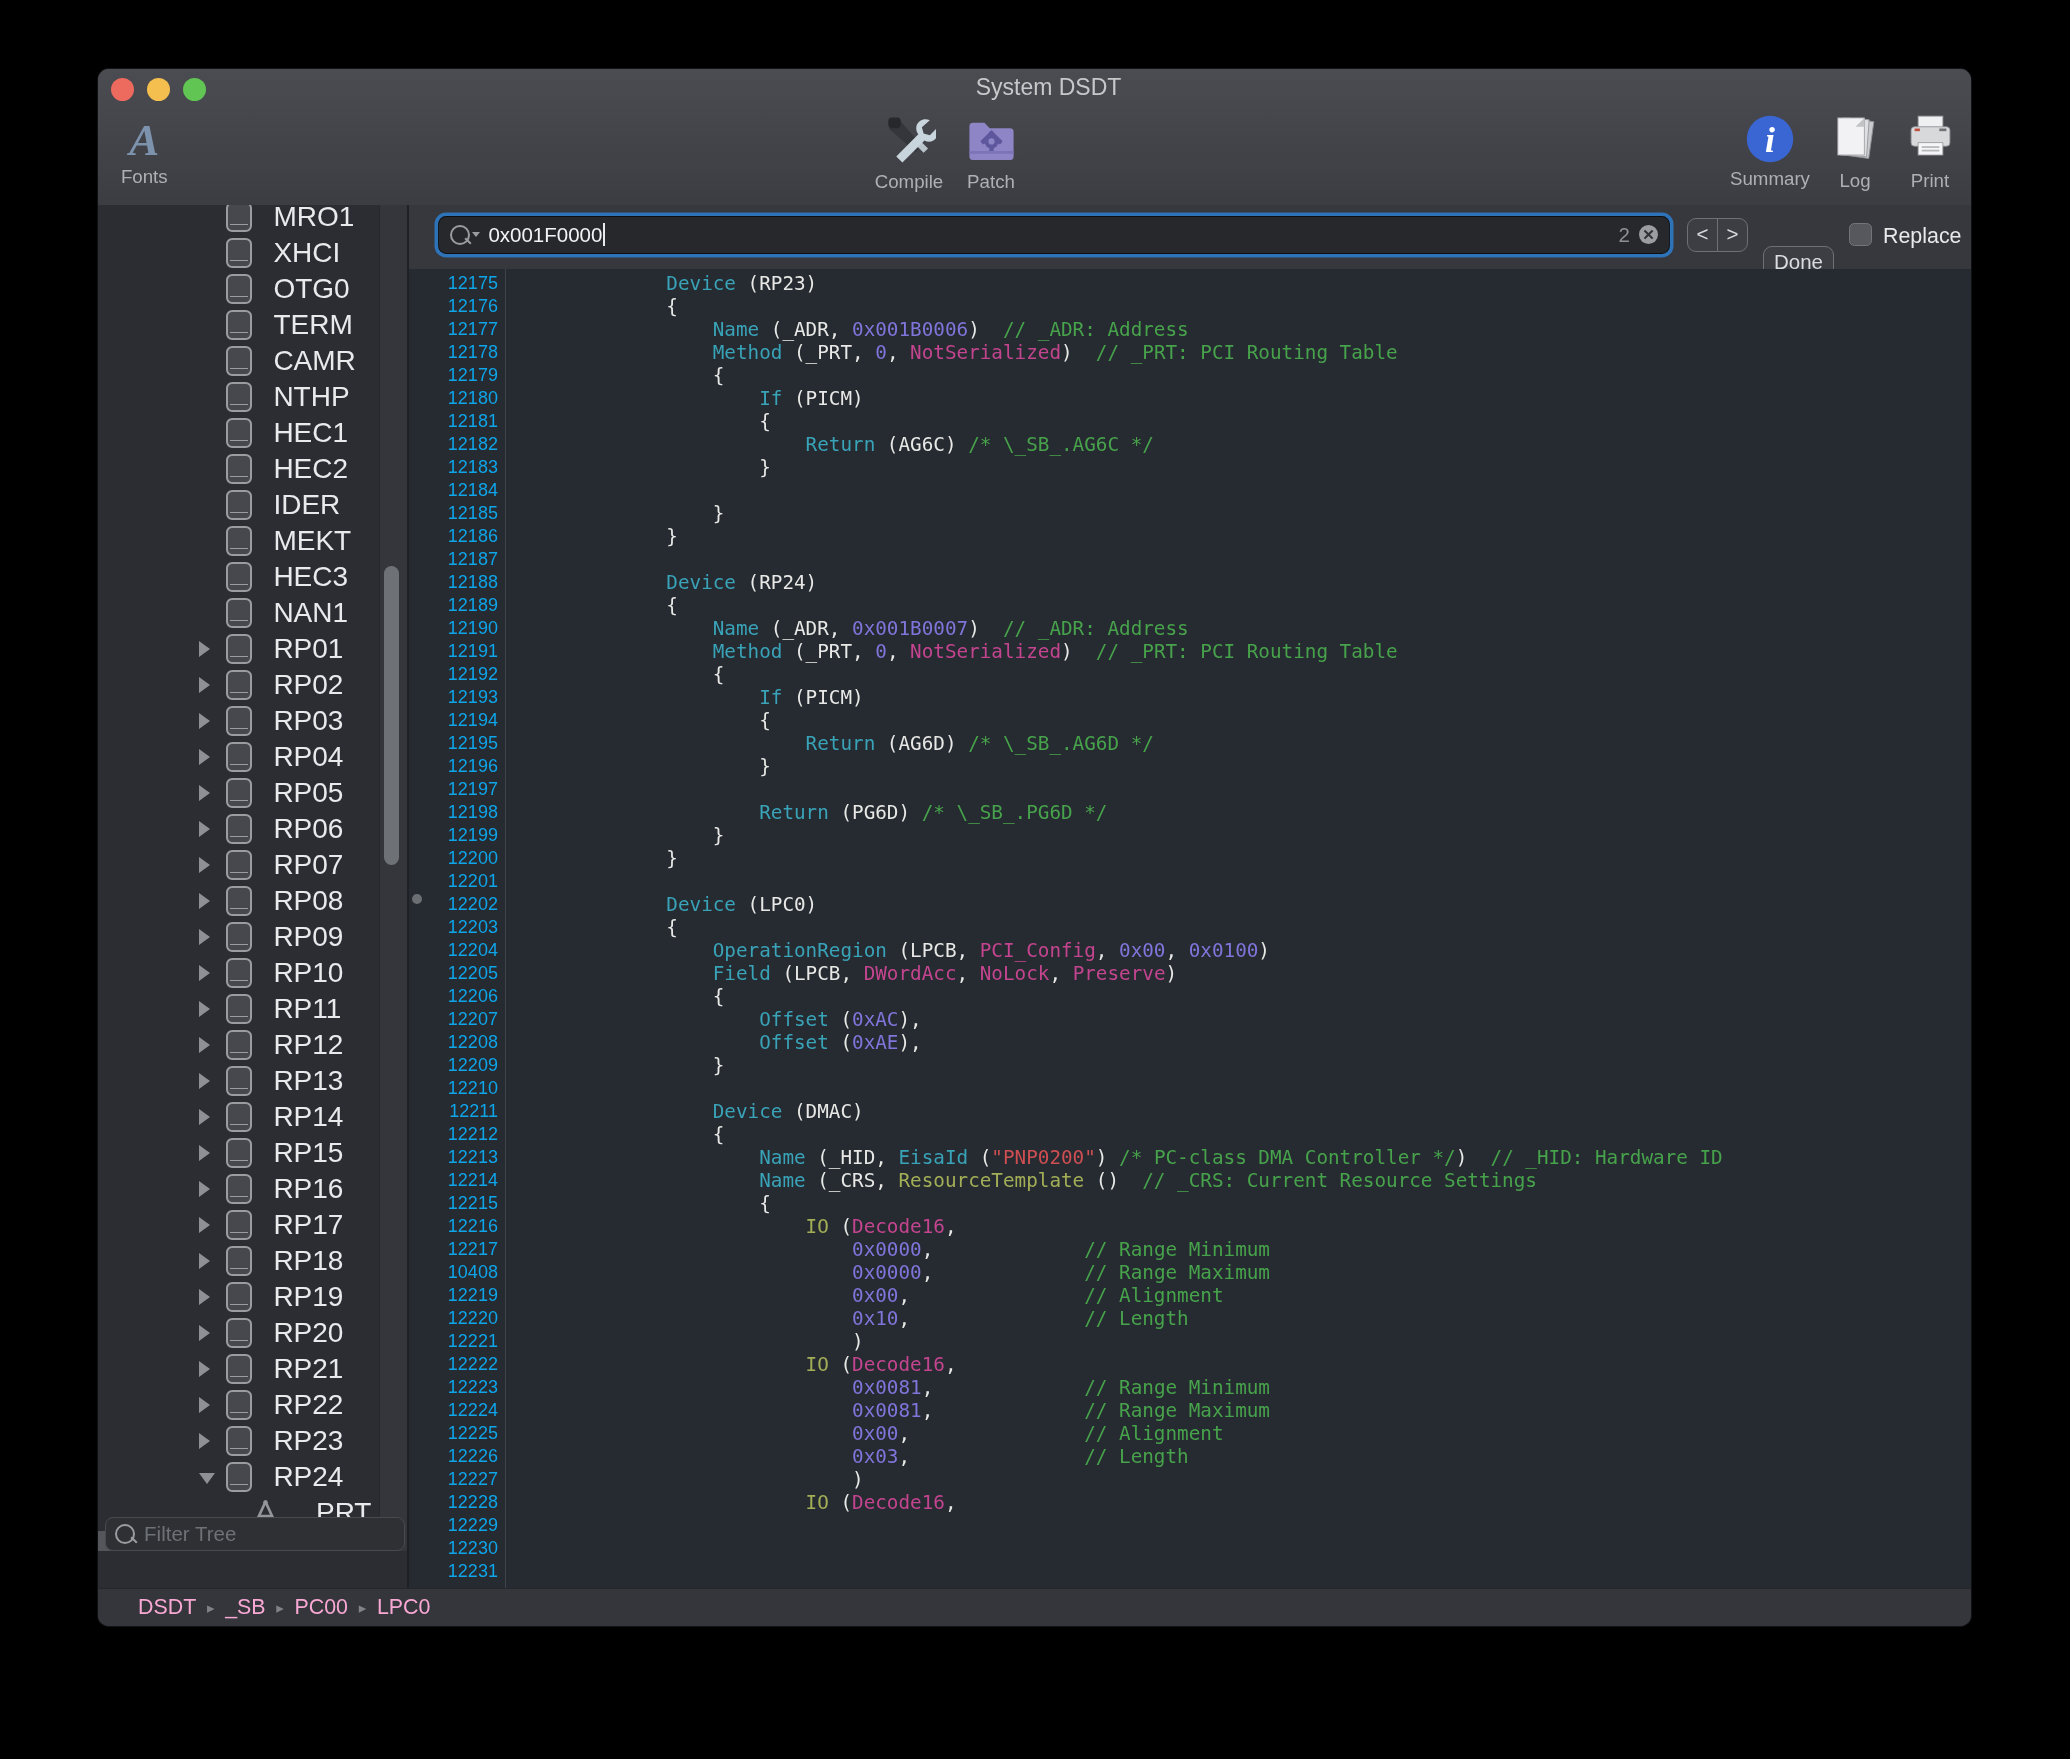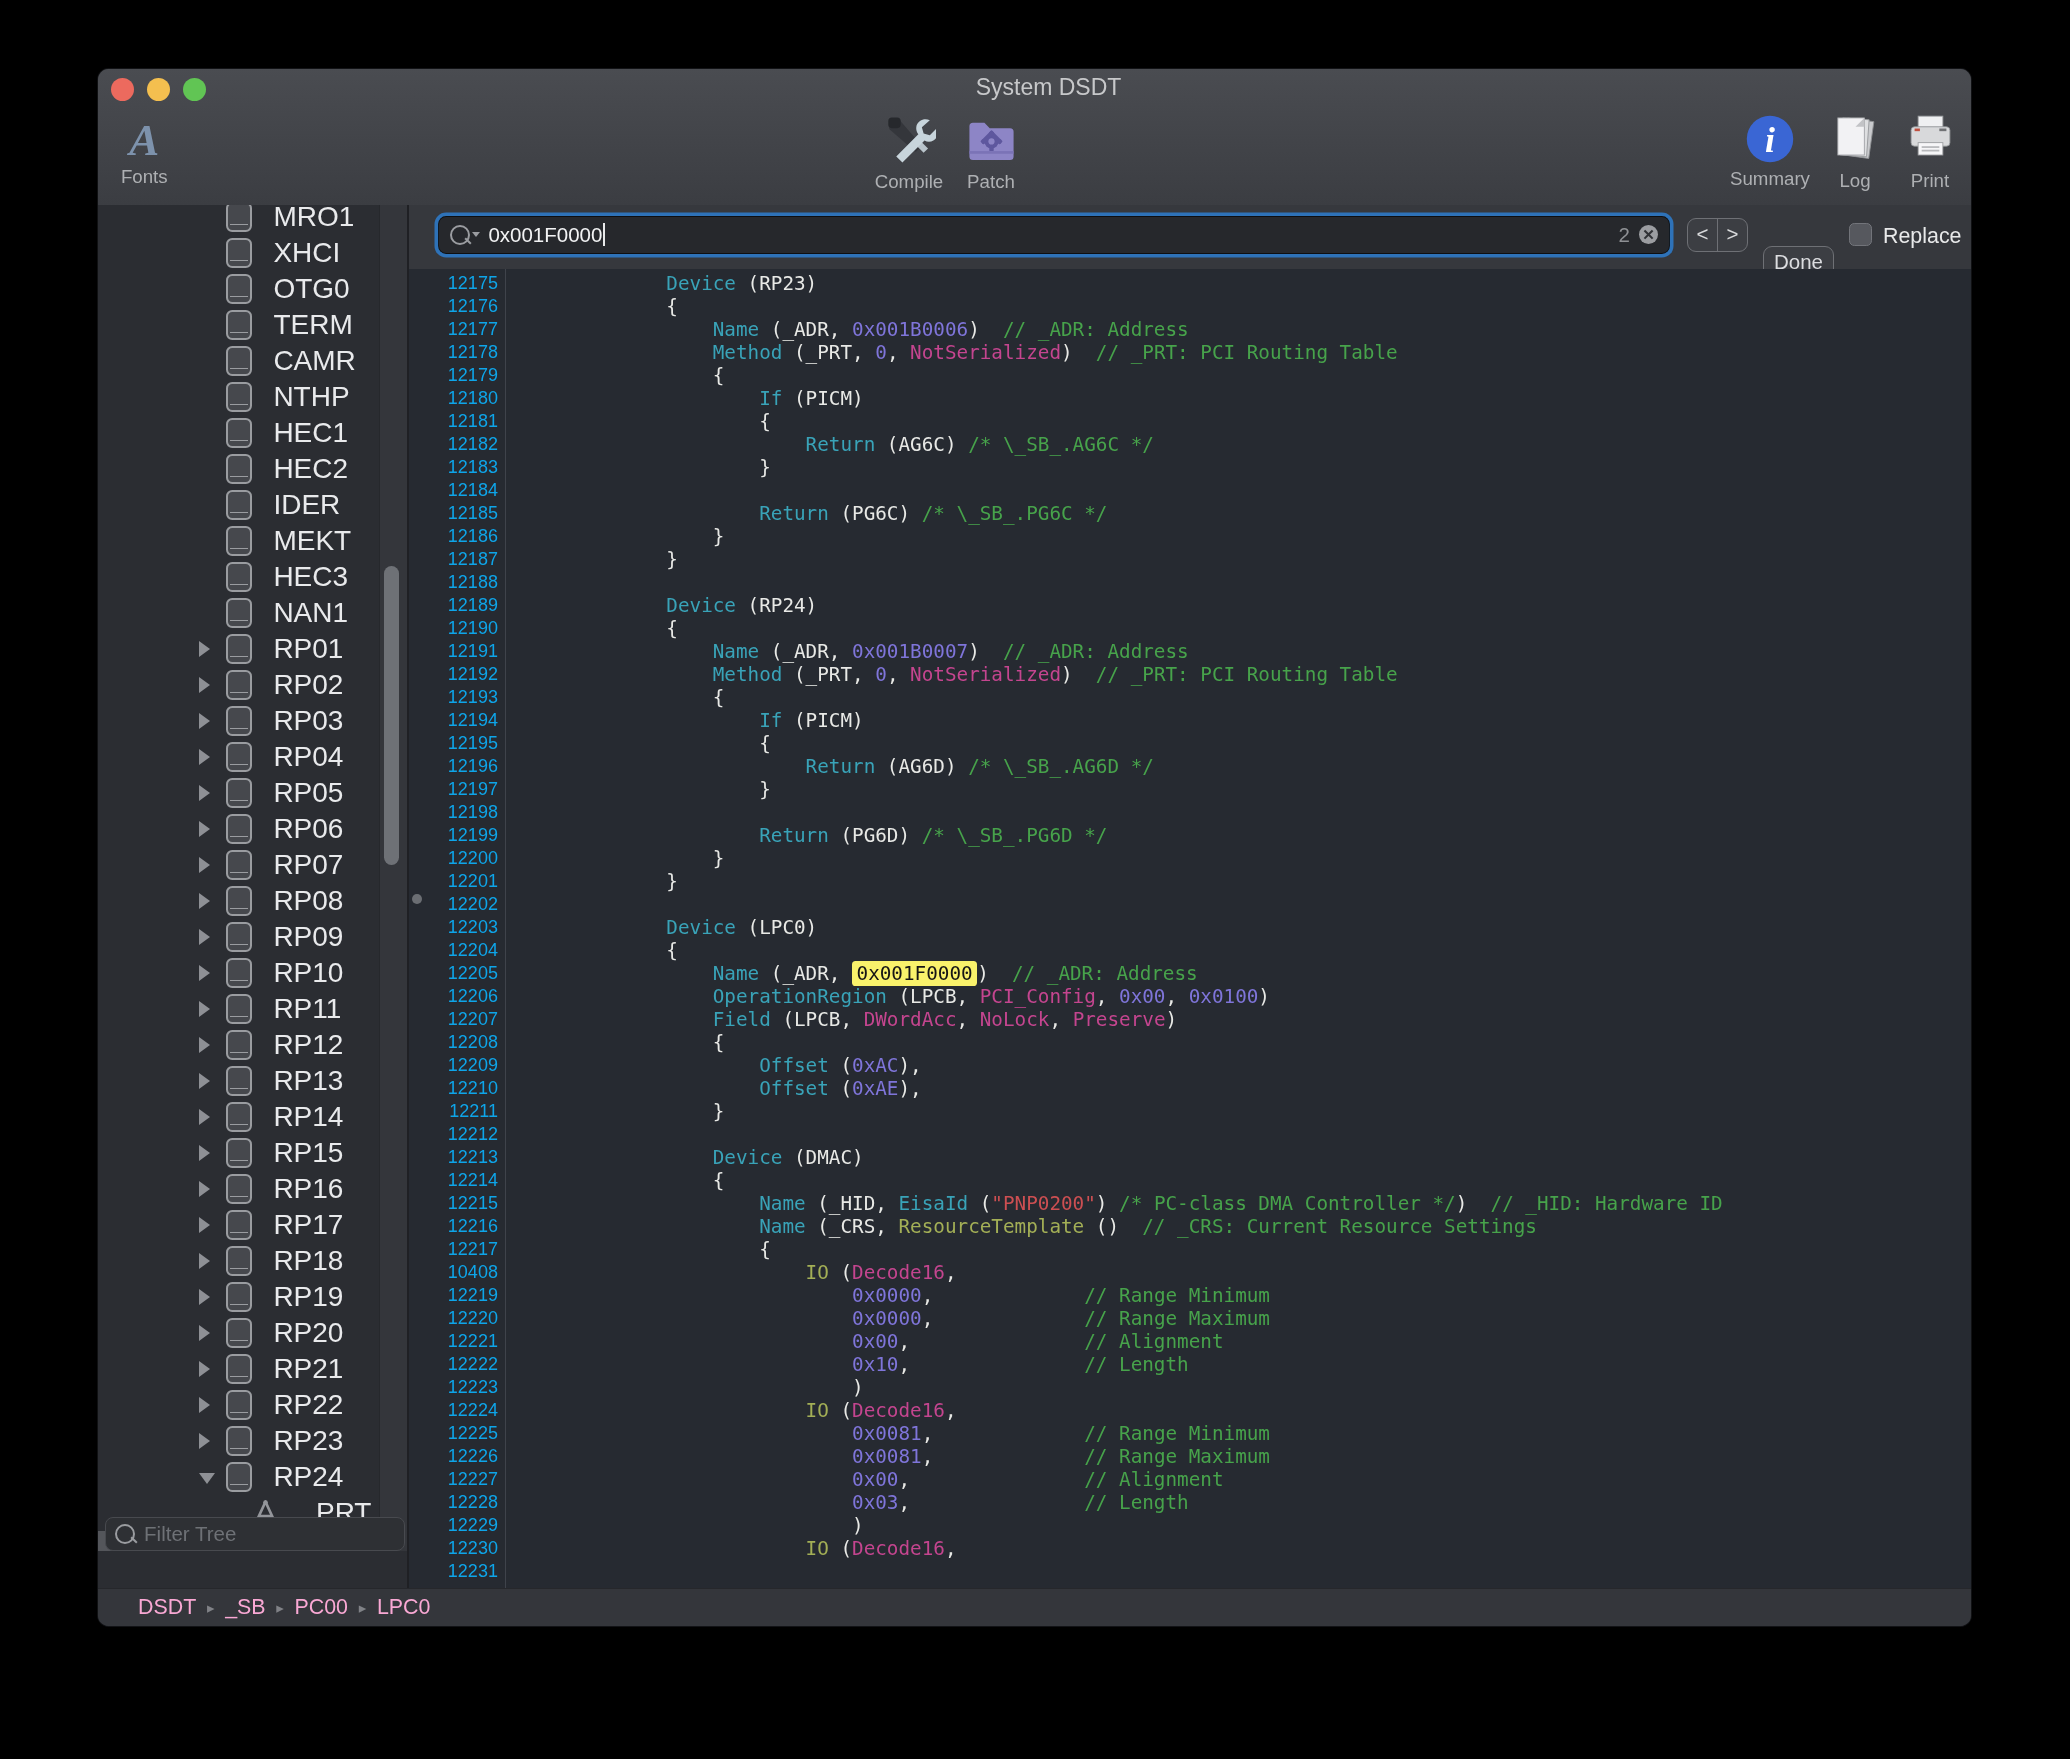--- a/index.html
+++ b/index.html
@@ -520,41 +520,39 @@
           <div class="code-line"><span class="tk-w">            </span><span class="tk-k">Device</span><span class="tk-w"> (RP23)</span></div>
           <div class="code-line"><span class="tk-w">            {</span></div>
           <div class="code-line"><span class="tk-w">                </span><span class="tk-k">Name</span><span class="tk-w"> (_ADR, </span><span class="tk-n">0x001B0006</span><span class="tk-w">)</span><span class="tk-c">  // _ADR: Address</span></div>
           <div class="code-line"><span class="tk-w">                </span><span class="tk-k">Method</span><span class="tk-w"> (_PRT, </span><span class="tk-n">0</span><span class="tk-w">, </span><span class="tk-m">NotSerialized</span><span class="tk-w">)</span><span class="tk-c">  // _PRT: PCI Routing Table</span></div>
           <div class="code-line"><span class="tk-w">                {</span></div>
           <div class="code-line"><span class="tk-w">                    </span><span class="tk-k">If</span><span class="tk-w"> (PICM)</span></div>
           <div class="code-line"><span class="tk-w">                    {</span></div>
           <div class="code-line"><span class="tk-w">                        </span><span class="tk-k">Return</span><span class="tk-w"> (AG6C) </span><span class="tk-c">/* \_SB_.AG6C */</span></div>
           <div class="code-line"><span class="tk-w">                    }</span></div>
           <div class="code-line"></div>
-          <div class="code-line"><span class="tk-w">                    </span><span class="tk-k">Return</span><span class="tk-w"> (PG6C) </span><span class="tk-c">/* \_SB_.PG6C */</span></div>
           <div class="code-line"><span class="tk-w">                }</span></div>
           <div class="code-line"><span class="tk-w">            }</span></div>
           <div class="code-line"></div>
           <div class="code-line"><span class="tk-w">            </span><span class="tk-k">Device</span><span class="tk-w"> (RP24)</span></div>
           <div class="code-line"><span class="tk-w">            {</span></div>
           <div class="code-line"><span class="tk-w">                </span><span class="tk-k">Name</span><span class="tk-w"> (_ADR, </span><span class="tk-n">0x001B0007</span><span class="tk-w">)</span><span class="tk-c">  // _ADR: Address</span></div>
           <div class="code-line"><span class="tk-w">                </span><span class="tk-k">Method</span><span class="tk-w"> (_PRT, </span><span class="tk-n">0</span><span class="tk-w">, </span><span class="tk-m">NotSerialized</span><span class="tk-w">)</span><span class="tk-c">  // _PRT: PCI Routing Table</span></div>
           <div class="code-line"><span class="tk-w">                {</span></div>
           <div class="code-line"><span class="tk-w">                    </span><span class="tk-k">If</span><span class="tk-w"> (PICM)</span></div>
           <div class="code-line"><span class="tk-w">                    {</span></div>
           <div class="code-line"><span class="tk-w">                        </span><span class="tk-k">Return</span><span class="tk-w"> (AG6D) </span><span class="tk-c">/* \_SB_.AG6D */</span></div>
           <div class="code-line"><span class="tk-w">                    }</span></div>
           <div class="code-line"></div>
           <div class="code-line"><span class="tk-w">                    </span><span class="tk-k">Return</span><span class="tk-w"> (PG6D) </span><span class="tk-c">/* \_SB_.PG6D */</span></div>
           <div class="code-line"><span class="tk-w">                }</span></div>
           <div class="code-line"><span class="tk-w">            }</span></div>
           <div class="code-line"></div>
           <div class="code-line"><span class="tk-w">            </span><span class="tk-k">Device</span><span class="tk-w"> (LPC0)</span></div>
           <div class="code-line"><span class="tk-w">            {</span></div>
-          <div class="code-line"><span class="tk-w">                </span><span class="tk-k">Name</span><span class="tk-w"> (_ADR, </span><span class="tk-h">0x001F0000</span><span class="tk-w">)</span><span class="tk-c">  // _ADR: Address</span></div>
           <div class="code-line"><span class="tk-w">                </span><span class="tk-k">OperationRegion</span><span class="tk-w"> (LPCB, </span><span class="tk-m">PCI_Config</span><span class="tk-w">, </span><span class="tk-n">0x00</span><span class="tk-w">, </span><span class="tk-n">0x0100</span><span class="tk-w">)</span></div>
           <div class="code-line"><span class="tk-w">                </span><span class="tk-k">Field</span><span class="tk-w"> (LPCB, </span><span class="tk-m">DWordAcc</span><span class="tk-w">, </span><span class="tk-m">NoLock</span><span class="tk-w">, </span><span class="tk-m">Preserve</span><span class="tk-w">)</span></div>
           <div class="code-line"><span class="tk-w">                {</span></div>
           <div class="code-line"><span class="tk-w">                    </span><span class="tk-k">Offset</span><span class="tk-w"> (</span><span class="tk-n">0xAC</span><span class="tk-w">), </span></div>
           <div class="code-line"><span class="tk-w">                    </span><span class="tk-k">Offset</span><span class="tk-w"> (</span><span class="tk-n">0xAE</span><span class="tk-w">), </span></div>
           <div class="code-line"><span class="tk-w">                }</span></div>
           <div class="code-line"></div>
           <div class="code-line"><span class="tk-w">                </span><span class="tk-k">Device</span><span class="tk-w"> (DMAC)</span></div>
           <div class="code-line"><span class="tk-w">                {</span></div>
           <div class="code-line"><span class="tk-w">                    </span><span class="tk-k">Name</span><span class="tk-w"> (_HID, </span><span class="tk-k">EisaId</span><span class="tk-w"> (</span><span class="tk-s">"PNP0200"</span><span class="tk-w">)</span><span class="tk-c"> /* PC-class DMA Controller */</span><span class="tk-w">)</span><span class="tk-c">  // _HID: Hardware ID</span></div>

